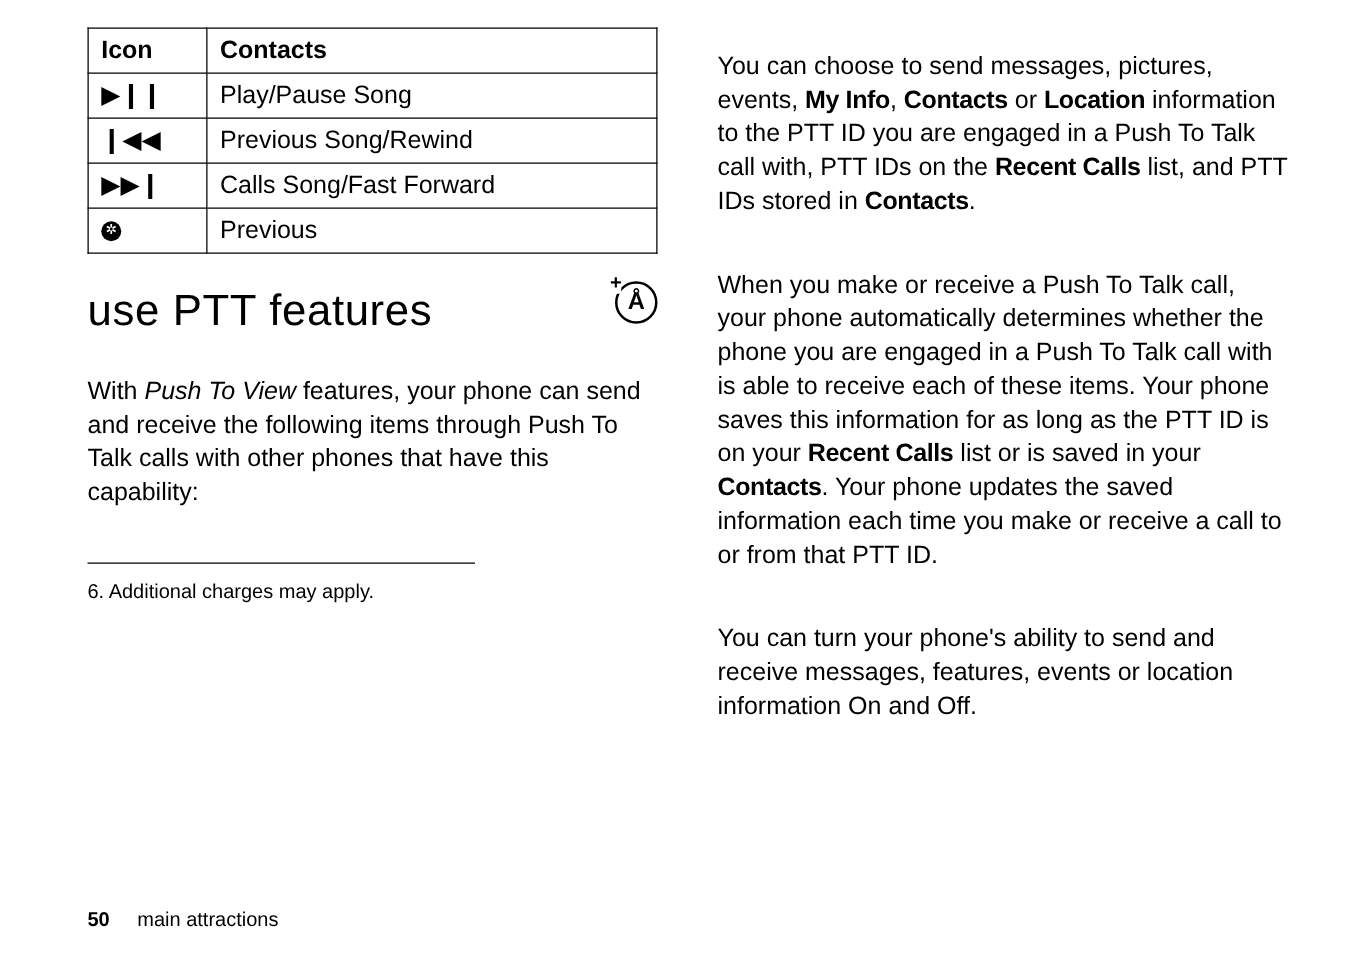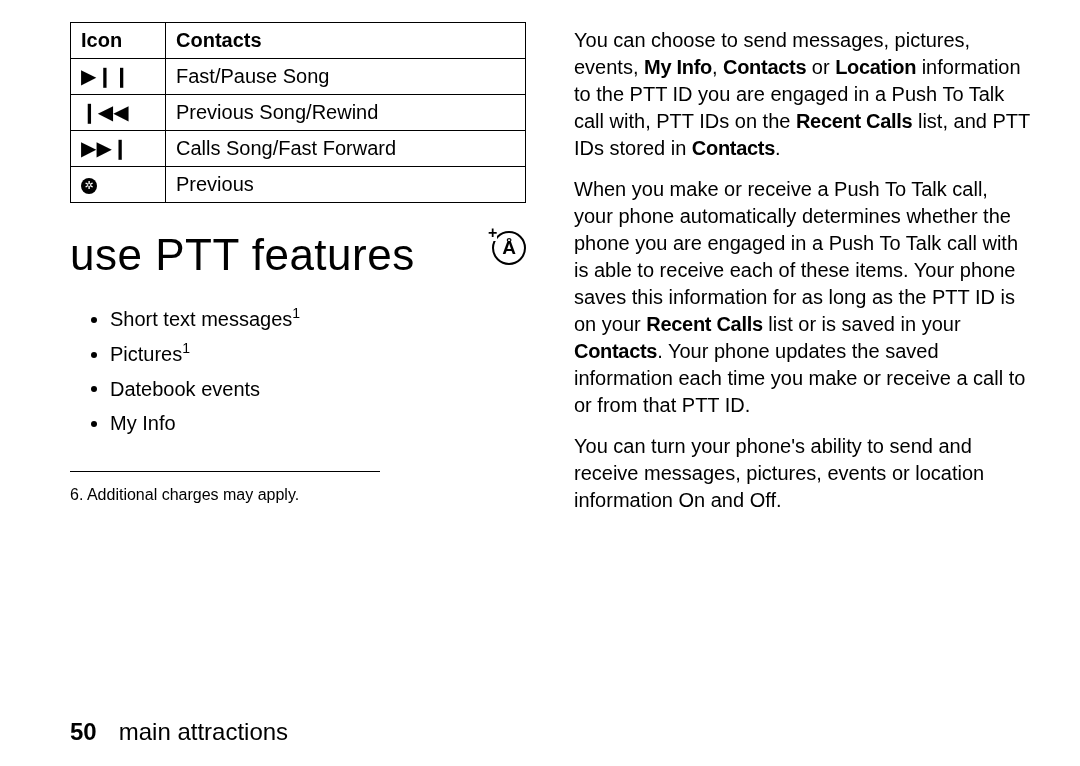--- a/index.html
+++ b/index.html
@@ -47,21 +47,21 @@
   table.icon-table th {
     font-weight: bold;
   }
   td.icon-cell {
     text-align: center;
     width: 74px;
     font-size: 15px;
     white-space: nowrap;
   }
   h2.section-heading {
-    font-size: 44px;
+    font-size: 35px;
     font-weight: 400;
     letter-spacing: 0.5px;
     margin: 22px 0 8px 0;
   }
   .heading-row {
     display: flex;
     align-items: center;
     justify-content: space-between;
     gap: 12px;
   }
@@ -78,21 +78,21 @@
   }
   .heading-icon .plus {
     position: absolute;
     top: -8px;
     left: -6px;
     font-size: 16px;
     font-weight: bold;
     background: #fff;
     line-height: 1;
   }
-  p { margin: 7px 0; }
+  p { margin: 20px 0; }
   em { font-style: italic; }
   ul.bullets {
     list-style: disc;
     padding-left: 40px;
     margin: 6px 0;
   }
   ul.bullets li {
     margin: 6px 0;
   }
   sup { font-size: 0.7em; }
@@ -110,21 +110,21 @@
   }
   .footnote {
     font-size: 16px;
     margin: 4px 0 0 0;
   }
   .footer {
     display: flex;
     align-items: baseline;
     gap: 22px;
     margin-top: 18px;
-    font-size: 24px;
+    font-size: 16px;
   }
   .footer .page-no {
     font-weight: bold;
   }
   .bt-icon {
     display: inline-flex;
     align-items: center;
     justify-content: center;
     width: 16px;
     height: 16px;
@@ -147,21 +147,21 @@
       <table class="icon-table">
         <thead>
           <tr>
             <th>Icon</th>
             <th>Contacts</th>
           </tr>
         </thead>
         <tbody>
           <tr>
             <td class="icon-cell"><span>▶❙❙</span></td>
-            <td>Fast/Pause Song</td>
+            <td>Play/Pause Song</td>
           </tr>
           <tr>
             <td class="icon-cell"><span>❙◀◀</span></td>
             <td>Previous Song/Rewind</td>
           </tr>
           <tr>
             <td class="icon-cell"><span>▶▶❙</span></td>
             <td>Calls Song/Fast Forward</td>
           </tr>
           <tr>
@@ -172,39 +172,36 @@
       </table>
 
       <div class="heading-row">
         <h2 class="section-heading">use PTT features</h2>
         <span class="heading-icon">
           <span class="plus">+</span>
           <span style="font-family:Arial;font-weight:bold;font-size:19px;">Å</span>
         </span>
       </div>
 
-
-      <ul class="bullets">
-        <li><span>Short text messages</span><sup>1</sup></li>
-        <li><span>Pictures</span><sup>1</sup></li>
-        <li><span>Datebook events</span><sup></sup></li>
-        <li><span>My Info</span><sup></sup></li>
-      </ul>
+      <p>
+        <span>With </span><em>Push To View</em><span> features, your phone can send and receive the following items through Push To Talk calls with other phones that have this capability:</span>
+      </p>
+
 
       <hr class="footnote-rule">
       <p class="footnote">6.  Additional charges may apply.</p>
 
     </div>
 
     <div class="col">
 
 
       <p>You can choose to send messages, pictures, events, <span class="narrow-bold">My Info</span>, <span class="narrow-bold">Contacts</span> or <span class="narrow-bold">Location</span> information to the PTT ID you are engaged in a Push To Talk call with, PTT IDs on the <span class="narrow-bold">Recent Calls</span> list, and PTT IDs stored in <span class="narrow-bold">Contacts</span>.</p>
       <p>When you make or receive a Push To Talk call, your phone automatically determines whether the phone you are engaged in a Push To Talk call with is able to receive each of these items. Your phone saves this information for as long as the PTT ID is on your <span class="narrow-bold">Recent Calls</span> list or is saved in your <span class="narrow-bold">Contacts</span>. Your phone updates the saved information each time you make or receive a call to or from that PTT ID.</p>
-      <p>You can turn your phone's ability to send and receive messages, pictures, events or location information On and Off.</p>
+      <p>You can turn your phone's ability to send and receive messages, features, events or location information On and Off.</p>
 
     </div>
 
   </div>
 
   <div class="footer">
     <span class="page-no">50</span>
     <span>main attractions</span>
   </div>
 </div>

